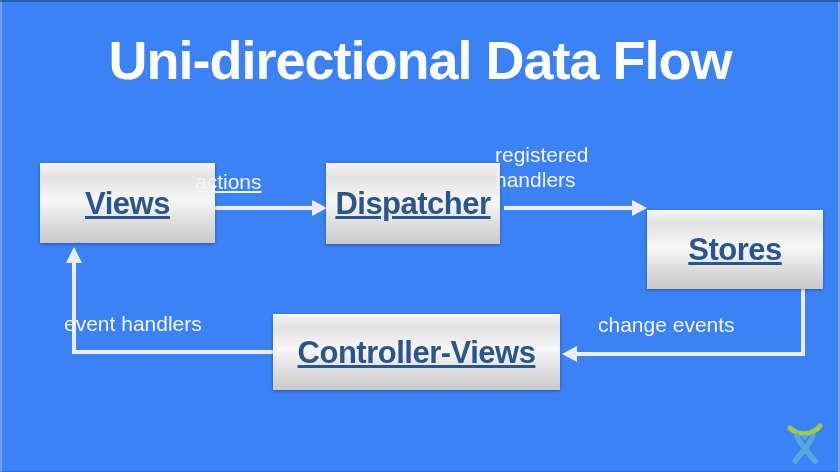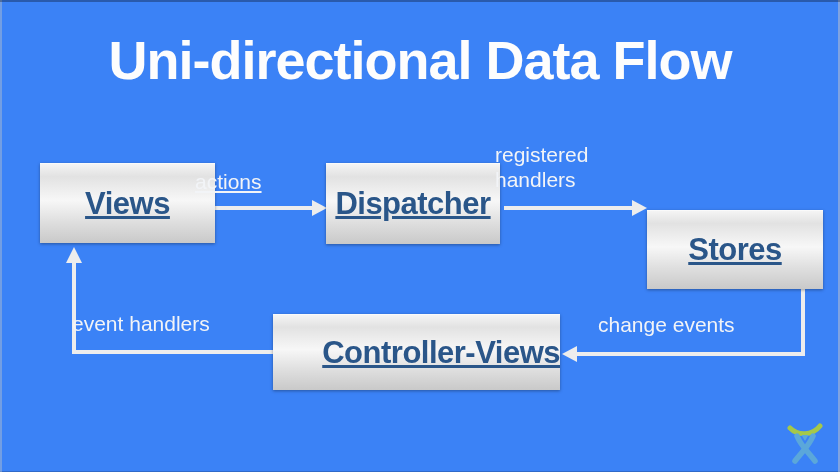--- a/index.html
+++ b/index.html
@@ -29,30 +29,30 @@
     border-top:1px solid rgba(255,255,255,0.9);
     box-shadow:0 1px 3px rgba(0,0,0,0.35);
     color:#2A5689;
     font-size:31px; font-weight:bold; letter-spacing:-0.5px;
     white-space:nowrap;
     text-decoration:underline;
   }
   .node-views            {left:40px;  top:163px; width:175px; height:79px;}
   .node-dispatcher       {left:326px; top:163px; width:174px; height:80px;}
   .node-stores           {left:647px; top:163px; width:176px; height:78px;margin-top:47px;}
-  .node-controller-views {left:273px; top:314px; width:287px; height:75px;justify-content:flex-end;}
+  .node-controller-views {left:273px; top:314px; width:287px; height:75px;}
   .edge-label{
     position:absolute;
     color:#F2F4F7;
     font-size:21px; line-height:25px;
     white-space:nowrap;
   }
   .label-actions        {left:195px; top:169px; width:140px;text-decoration:underline;}
   .label-registered     {left:495px; top:142px; width:160px; white-space:normal;}
-  .label-event-handlers {left:72px;  top:311px; width:180px;}
+  .label-event-handlers {left:64px;  top:311px; width:180px;}
   .label-change-events  {left:598px; top:312px; width:180px;}
   .arrows{position:absolute; left:0; top:0;}
   .arrows line, .arrows polyline{stroke:#EDEDED; stroke-width:4; fill:none;}
   .arrows polygon{fill:#EDEDED;}
   .logo{position:absolute; left:787px; top:420px; width:36px; height:44px;}
 </style>
 </head>
 <body>
 
 <div class="slide">

